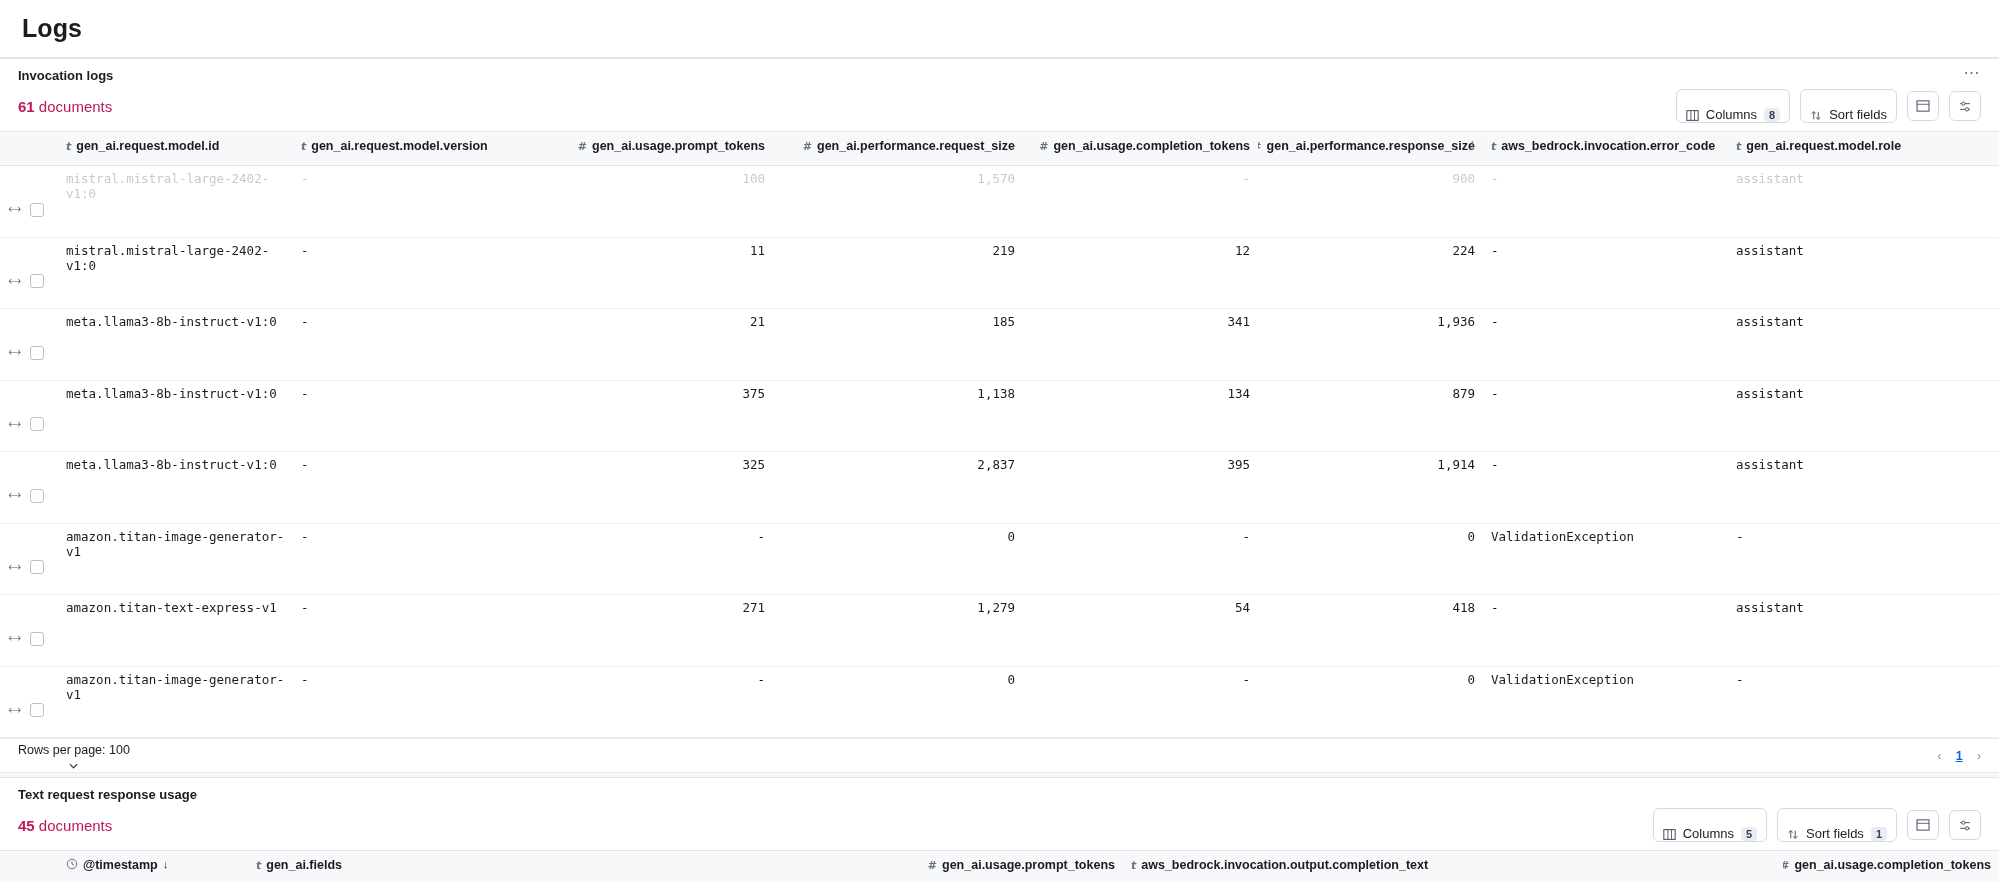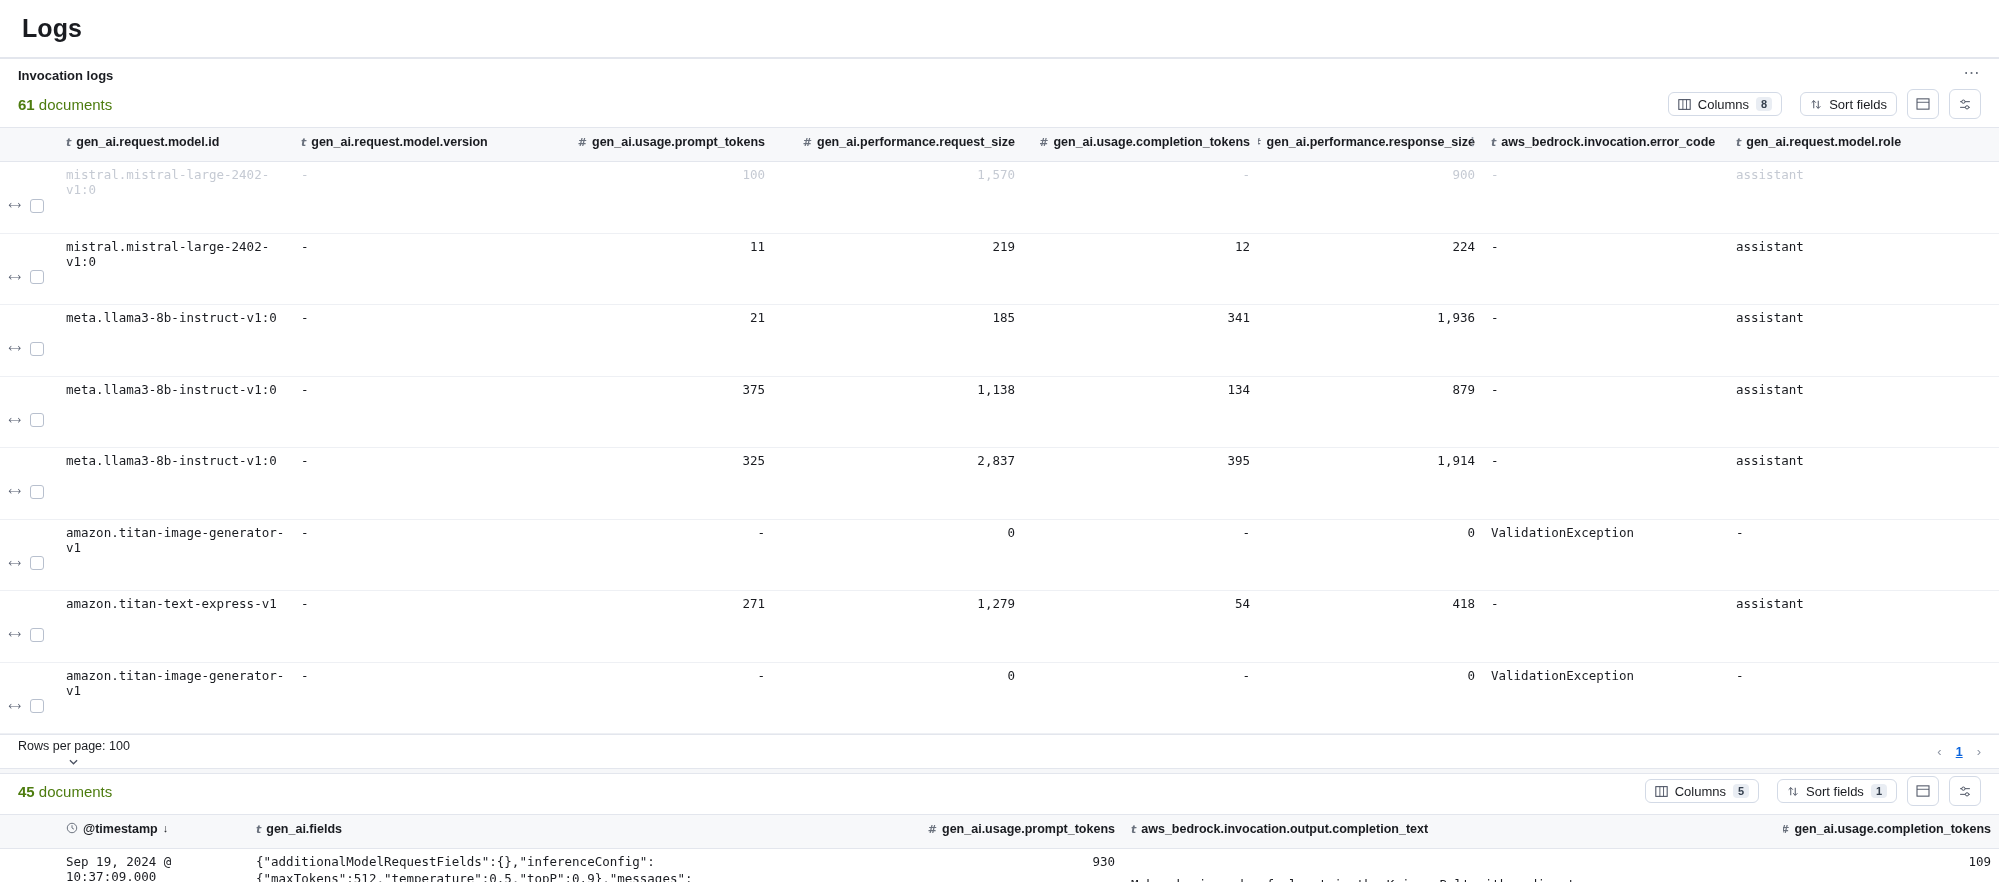--- a/index.html
+++ b/index.html
@@ -57,42 +57,41 @@
     user-select: none;
   }
   .toolbar {
     display: flex;
     align-items: center;
     justify-content: space-between;
     padding: 2px 18px 8px 18px;
   }
   .doc-count {
     font-size: 15px;
-    color: #4d7c0f;
+    color: #be185d;
   }
   .doc-count b { font-weight: 700; }
   .toolbar-right {
     display: flex;
     align-items: center;
     gap: 10px;
   }
   .tb-btn {
     display: inline-flex;
-    align-items: center;
+    align-items: flex-end;
     gap: 7px;
     border: 1px solid #d3dae6;
     background: #ffffff;
     border-radius: 6px;
-    height: 24px;
+    height: 34px;
     padding: 0 9px;
     font-size: 13px;
     color: #1a1c21;
     cursor: pointer;
     white-space: nowrap;
-    margin-left: 8px;
   }
   .tb-btn .badge {
     background: #e9edf3;
     border-radius: 4px;
     font-size: 11px;
     font-weight: 700;
     padding: 1px 5px;
     color: #35404e;
   }
   .icon-btn {
@@ -471,20 +470,23 @@
       <span class="pager">
         <span class="chev">‹</span>
         <span class="page-num">1</span>
         <span class="chev">›</span>
       </span>
     </div>
   </div>
 
   <div class="panel" style="margin-top:4px">
 
+    <div class="panel-head">
+      <span class="panel-title">Text request response usage</span>
+    </div>
 
     <div class="toolbar">
       <div class="doc-count">
         <b>45</b>
         <span>documents</span>
       </div>
       <div class="toolbar-right">
         <div class="tb-btn">
           <svg width="13" height="13" viewBox="0 0 16 16">
             <rect x="1" y="2" width="14" height="12" fill="none" stroke="#4a5161" stroke-width="1.3"></rect>

